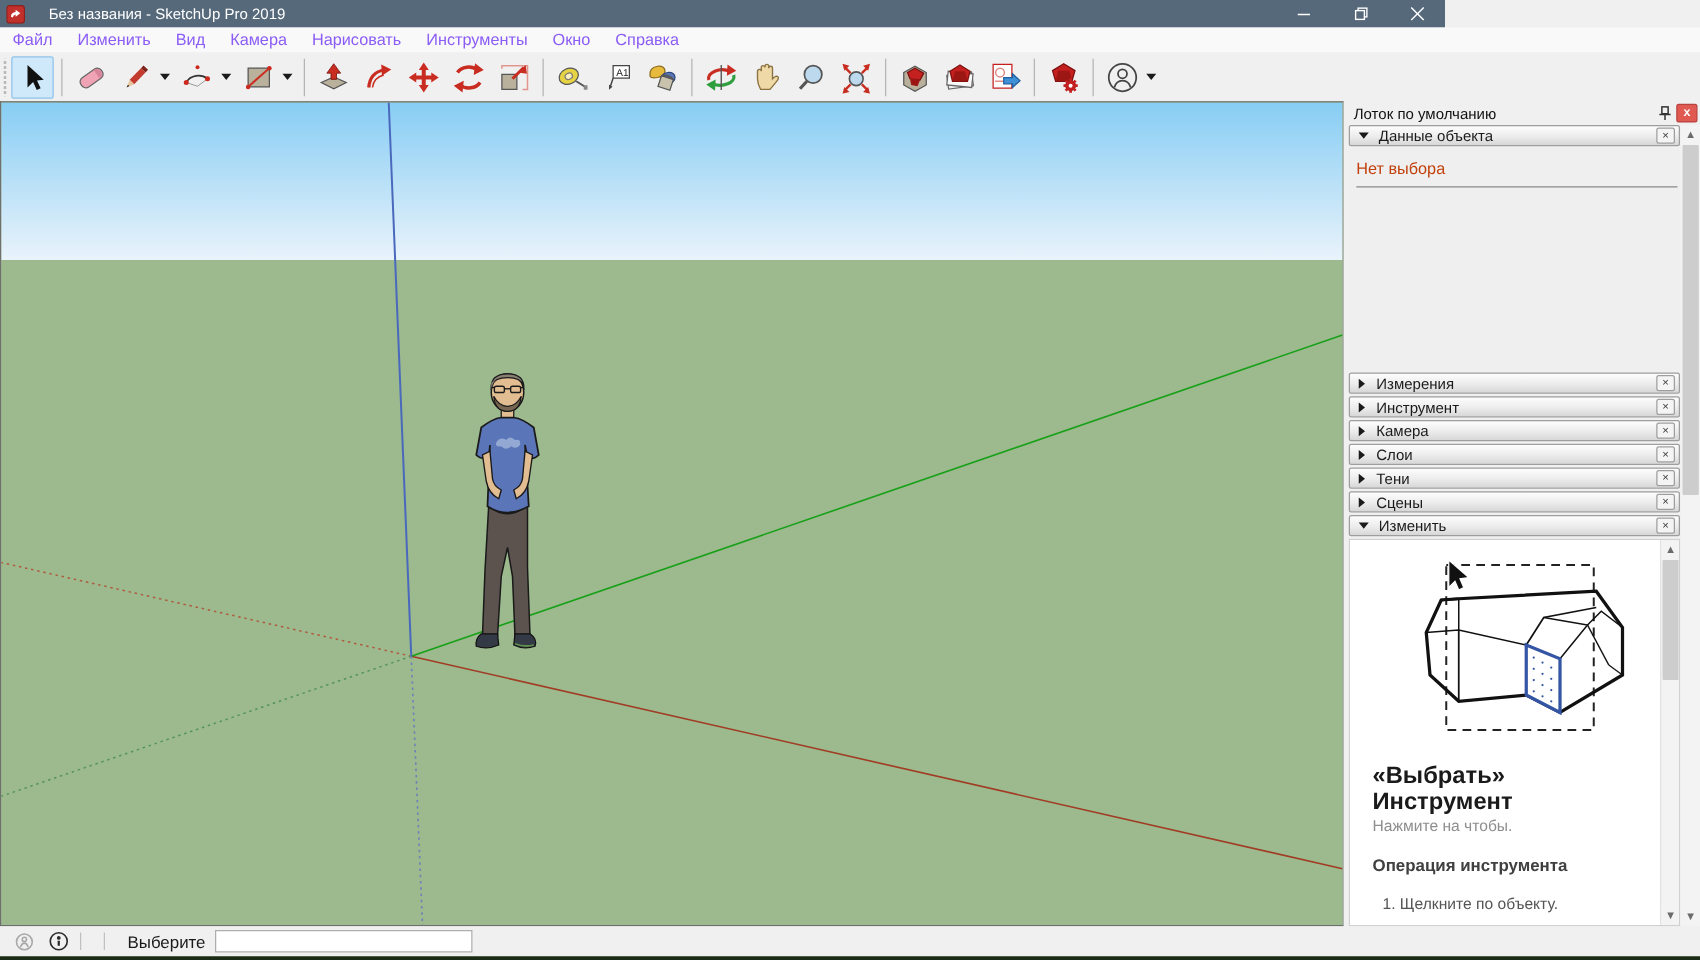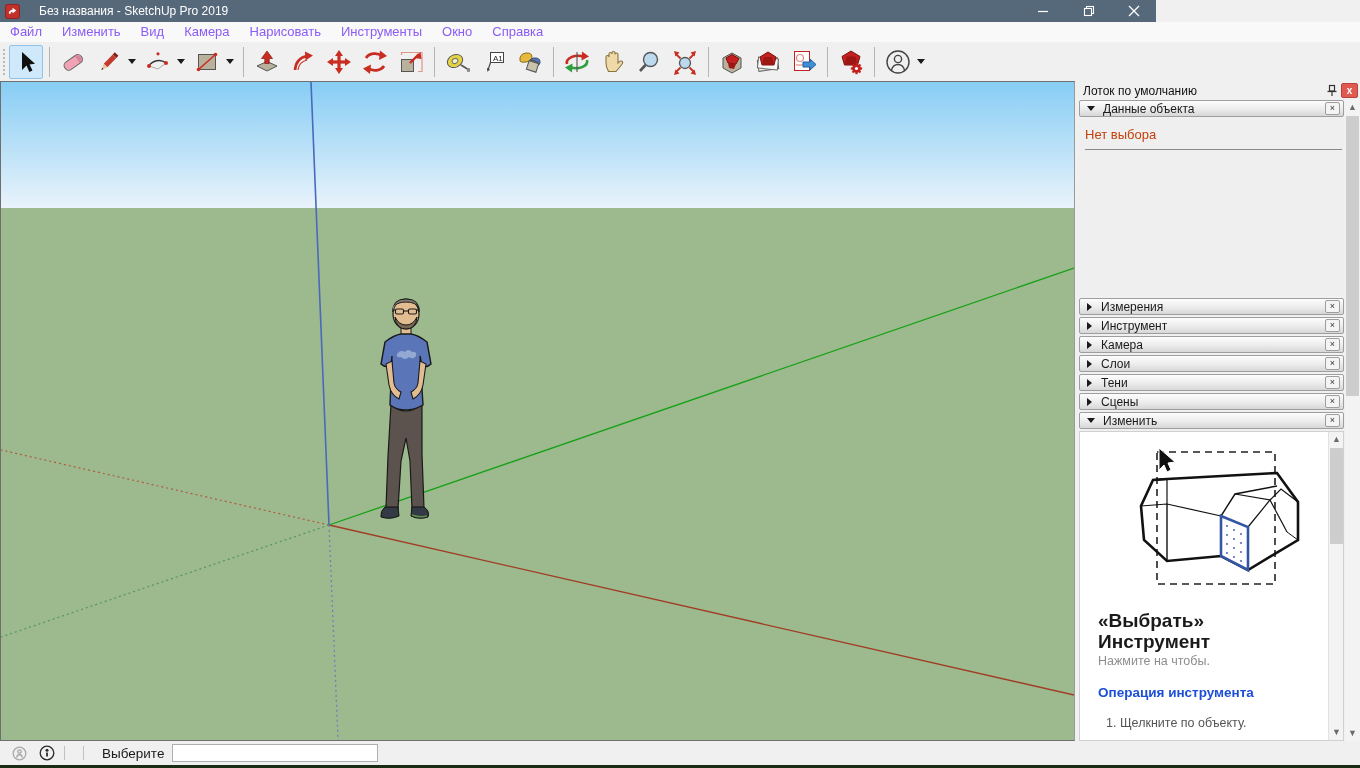--- a/index.html
+++ b/index.html
@@ -61,21 +61,21 @@
     font-size:9px; line-height:11px; text-align:center; color:#333; }
   .pcontent-entity { height:177px; background:#efefef; padding:8px 0 0 6px; margin-bottom:2px; }
   .pcontent-entity .noselect { font-weight:normal; font-size:13px; color:#c2410c; }
   .pcontent-entity hr { border:none; border-top:1px solid #8a8a8a; margin:7px 2px 0 0; }
   .tutorial { position:relative; flex:1 1 auto; background:#ffffff; border:1px solid #d0d0d0;
     overflow:hidden; }
   .tut-inner { position:absolute; left:0; top:0; right:15px; bottom:0; overflow:hidden; }
   .tut-text { padding:0 0 0 18px; }
   .tut-h1 { font-size:19px; font-weight:bold; color:#1a1a1a; line-height:21px; }
   .tut-lead { font-size:12.5px; color:#8e8e8e; margin-top:2px; }
-  .tut-h2 { font-size:13.5px; font-weight:bold; color:#1d4ed8; margin-top:17px; }
+  .tut-h2 { font-size:13.5px; font-weight:bold; color:#404040; margin-top:17px; }
   .tut-step { font-size:12.5px; color:#555; margin-top:16px; padding-left:8px; }
   .tut-h3 { font-size:13.5px; font-weight:bold; color:#3c3c3c; margin-top:16px; }
   
   .sb { position:absolute; width:15px; background:#f3f3f3; }
   .sb .arrow { position:absolute; left:0; width:15px; height:15px; color:#6b6b6b;
     font-size:9px; line-height:15px; text-align:center; background:#f3f3f3; }
   .sb .thumb { position:absolute; left:1px; width:13px; background:#cdcdcd; border-radius:1px; }
   .sb-outer { right:0; top:19px; bottom:0; }
   .sb-inner { right:0; top:0; bottom:0; border-left:1px solid #e2e2e2; }
 

